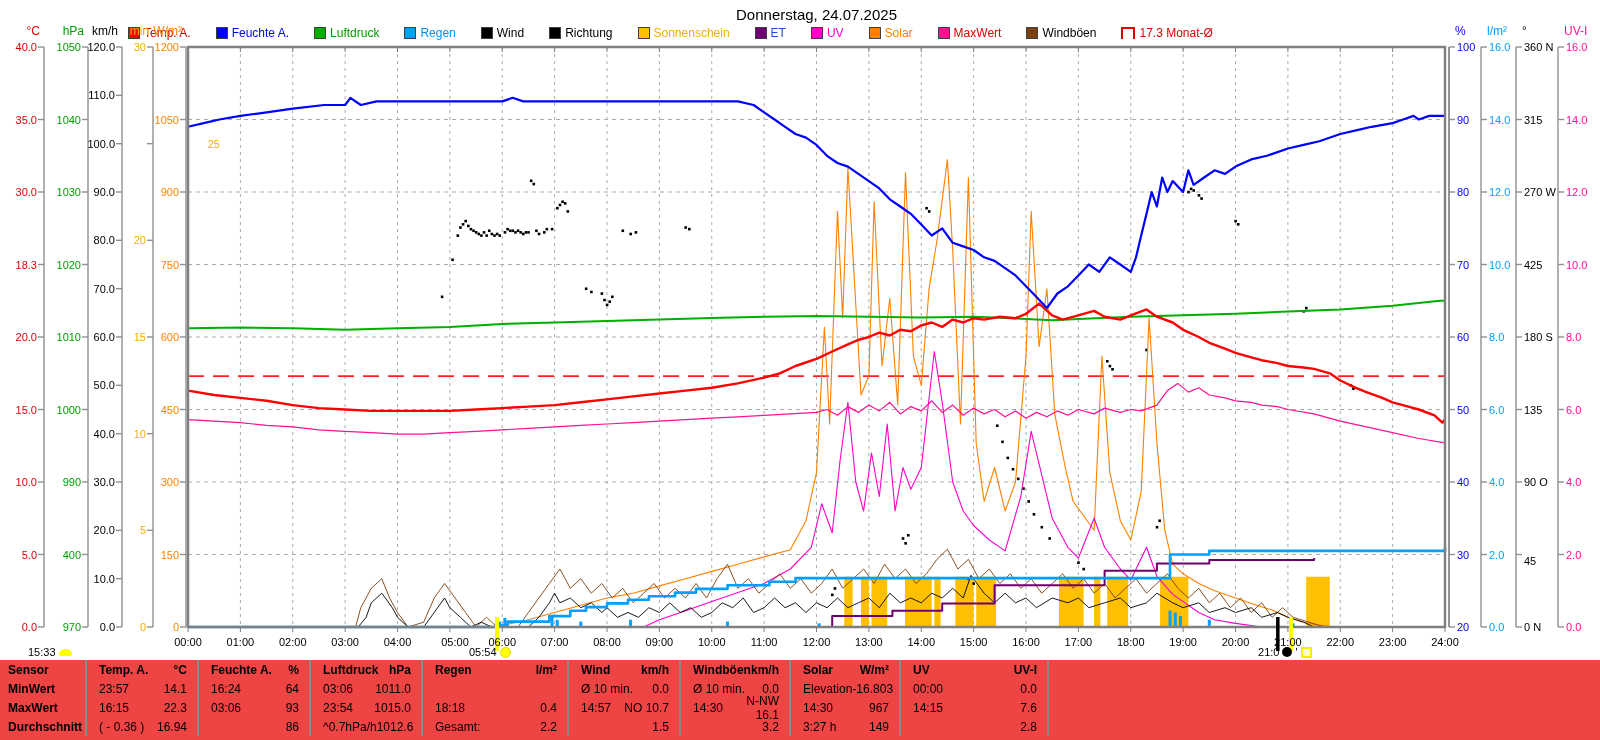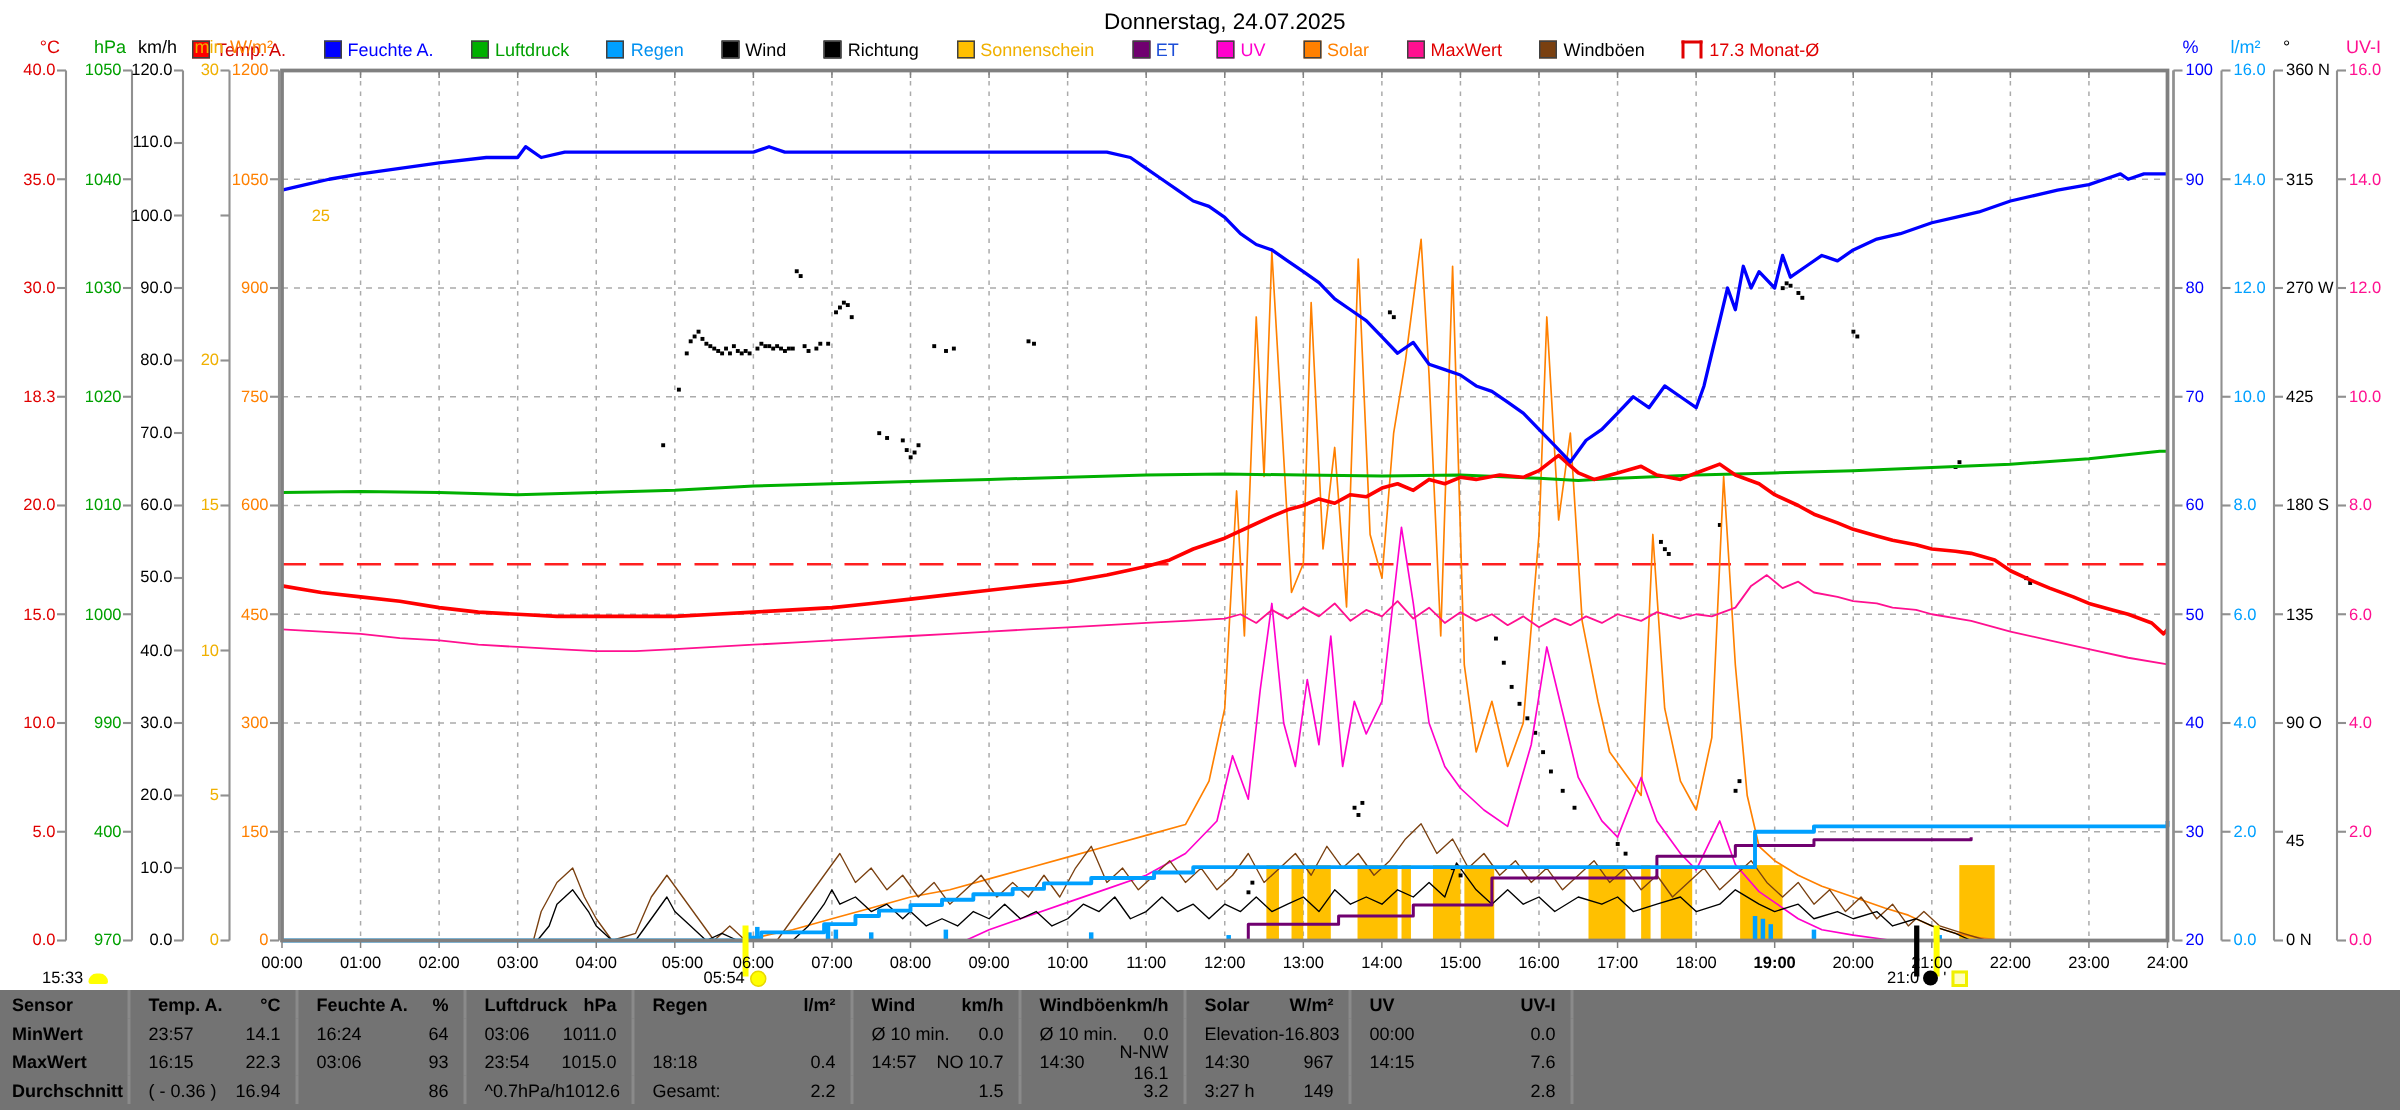--- a/index.html
+++ b/index.html
@@ -14,21 +14,21 @@
   .legend .box.outline{background:transparent!important;border:2px solid #e00000;border-bottom:none;}
   .axhdr{position:absolute;top:24px;font-size:12px;white-space:nowrap;}
   .tick{position:absolute;font-size:11px;white-space:nowrap;transform:translateY(-50%);}
   .xlab{position:absolute;top:636px;font-size:11px;transform:translateX(-50%);white-space:nowrap;}
   svg#chart{position:absolute;left:0;top:0;}
   .marker-label{position:absolute;top:646px;font-size:11px;white-space:nowrap;display:flex;align-items:center;gap:3px;}
   .sun-dot{width:9px;height:9px;border-radius:50%;background:#ffff00;border:1px solid #e8d800;display:inline-block;}
   .moon-dot{width:10px;height:10px;border-radius:50%;background:#000;display:inline-block;}
   .yellow-sq{width:7px;height:7px;border:2px solid #f0f000;background:#ffffc0;display:inline-block;}
   .moon-blob{width:13px;height:7px;background:#ffff00;border-radius:7px 7px 2px 2px;display:inline-block;}
-  .tbl{position:absolute;left:0;top:660px;width:1600px;height:80px;background:#737373;font-size:12px;}
+  .tbl{position:absolute;left:0;top:660px;width:1600px;height:80px;background:#ef4444;font-size:12px;}
   .trow{display:grid;grid-template-columns:85px 112px 112px 112px 146px 112px 110px 110px 150px 1fr;height:19px;align-items:center;}
   .trow .rl{padding-left:8px;font-weight:bold;}
   .grp{display:flex;justify-content:space-between;height:19px;align-items:center;
        border-left:2px solid #8a8a8a;padding:0 10px 0 12px;}
   .grp.last{border-right:2px solid #8a8a8a;}
   .trow.hdr .grp span{font-weight:bold;}
   .grp span.t{text-align:left;}
   .grp span.v{text-align:right;}
 </style>
 </head>
@@ -501,21 +501,21 @@
       <span class="xlab" style="left:659.375px;color:#000;">09:00</span>
       <span class="xlab" style="left:711.75px;color:#000;">10:00</span>
       <span class="xlab" style="left:764.125px;color:#000;">11:00</span>
       <span class="xlab" style="left:816.5px;color:#000;">12:00</span>
       <span class="xlab" style="left:868.875px;color:#000;">13:00</span>
       <span class="xlab" style="left:921.25px;color:#000;">14:00</span>
       <span class="xlab" style="left:973.625px;color:#000;">15:00</span>
       <span class="xlab" style="left:1026px;color:#000;">16:00</span>
       <span class="xlab" style="left:1078.375px;color:#000;">17:00</span>
       <span class="xlab" style="left:1130.75px;color:#000;">18:00</span>
-      <span class="xlab" style="left:1183.125px;color:#000;font-weight:bold;">19:00</span>
+      <span class="xlab" style="left:1183.125px;color:#000;">19:00</span>
       <span class="xlab" style="left:1235.5px;color:#000;">20:00</span>
       <span class="xlab" style="left:1287.875px;color:#000;">21:00</span>
       <span class="xlab" style="left:1340.25px;color:#000;">22:00</span>
       <span class="xlab" style="left:1392.625px;color:#000;">23:00</span>
       <span class="xlab" style="left:1445px;color:#000;">24:00</span>
     </div>
 
   <div class="marker-label" style="left:28px;">
     <span>15:33</span>
     <span class="moon-blob"></span>

